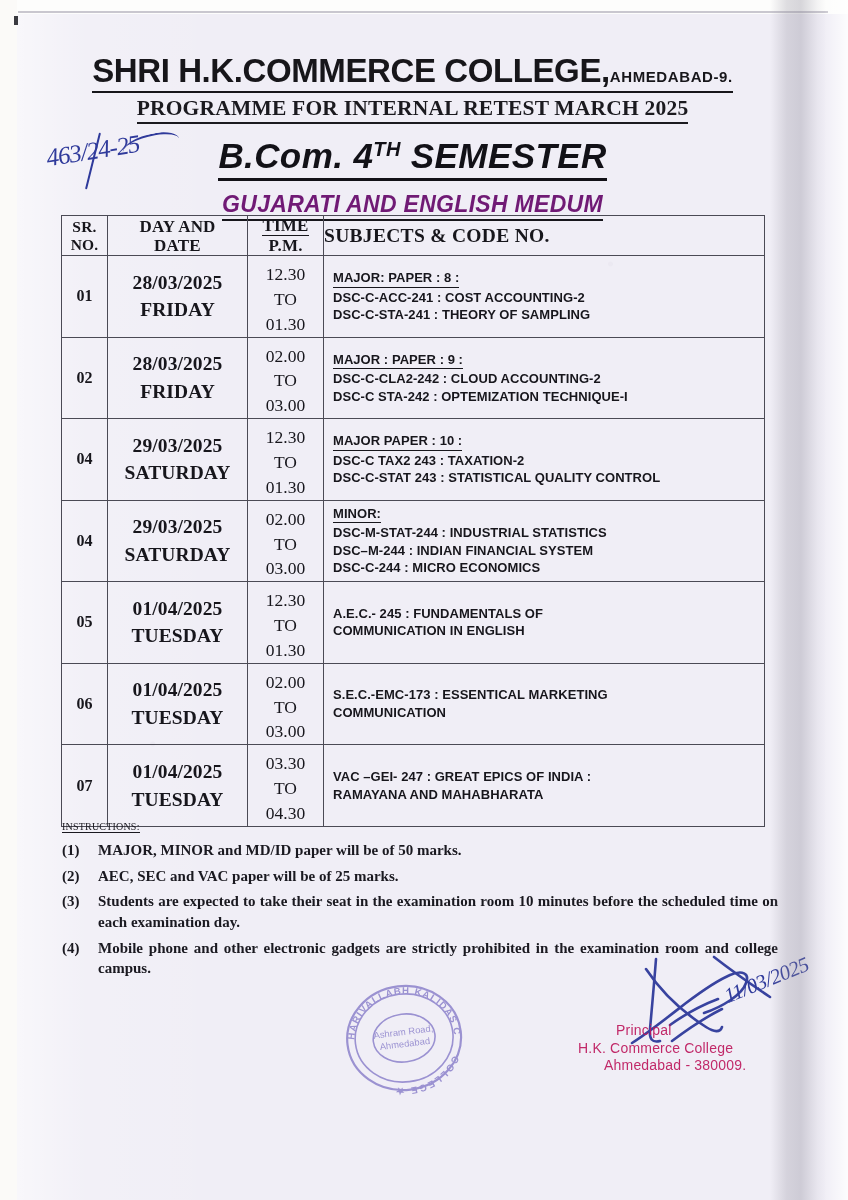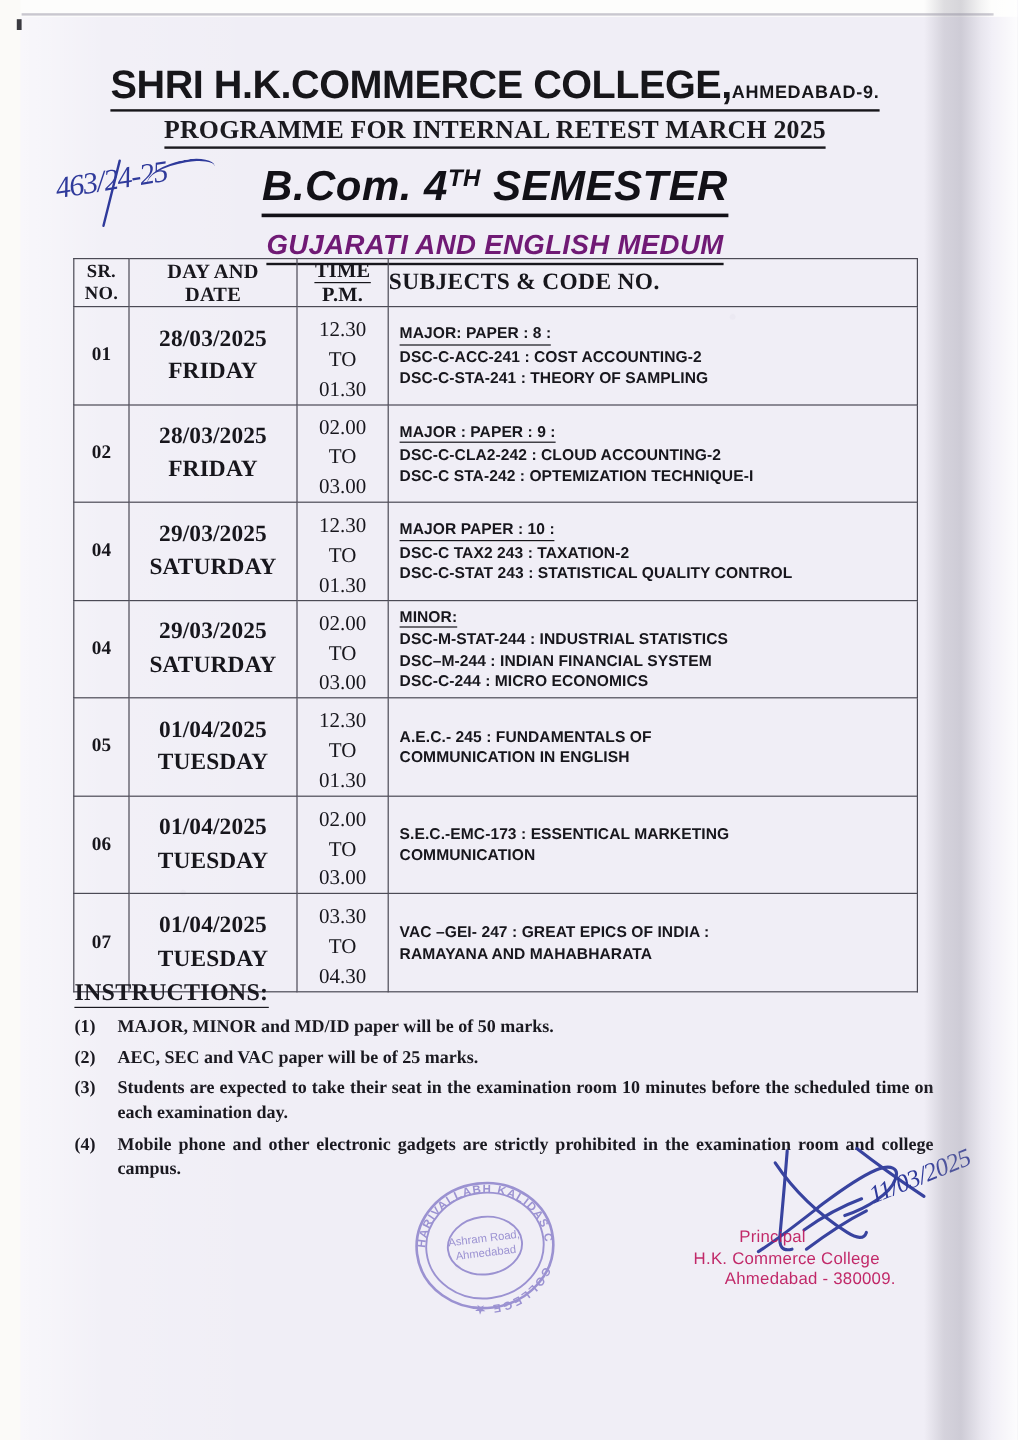--- a/index.html
+++ b/index.html
@@ -253,22 +253,22 @@
 
   
   .instructions {
     position: absolute;
     left: 62px; top: 816px;
     width: 720px;
     color: #1a1920;
   }
   .ins-title {
     font-family: "Liberation Serif", serif;
-    font-weight: bold;
-    font-size: 20px;
+    font-weight: normal;
+    font-size: 10px;
     display: inline-block;
     border-bottom: 1.4px solid #1a1920;
     letter-spacing: 0.2px;
   }
   .ins-list {
     margin: 6px 0 0 0;
     padding: 0;
     list-style: none;
   }
   .ins-item {

